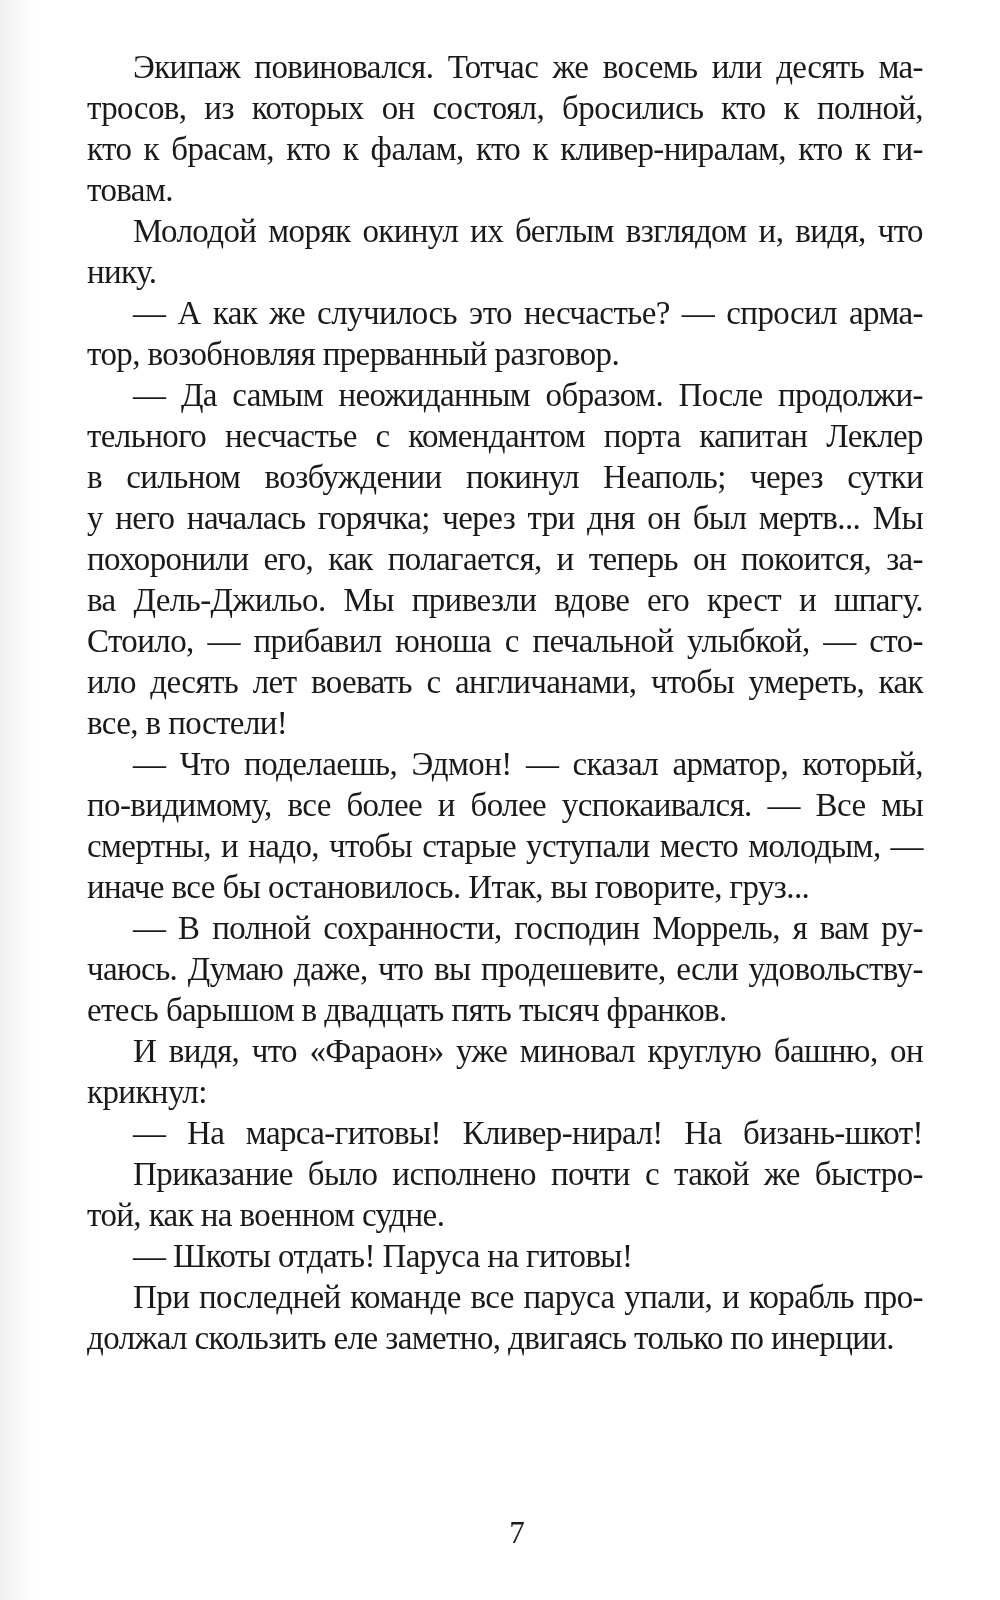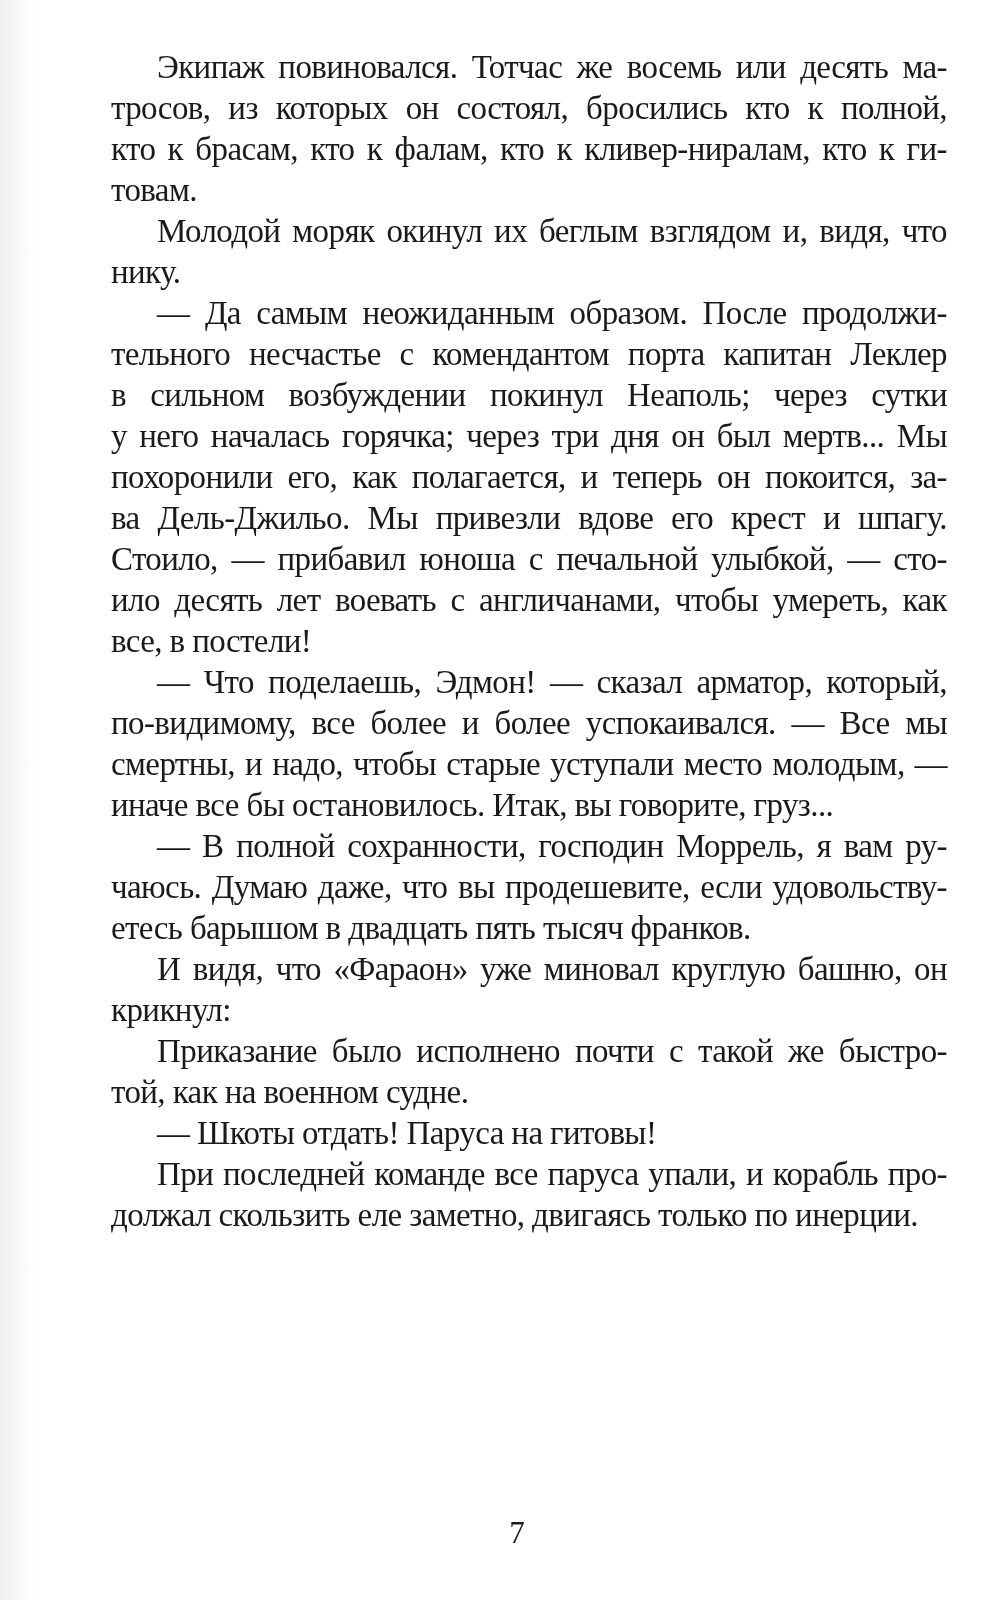--- a/index.html
+++ b/index.html
@@ -25,21 +25,21 @@
     left: 0;
     top: 0;
     width: 36px;
     height: 100%;
     background: linear-gradient(90deg, #e7e7e7 0%, #f6f6f6 55%, #ffffff 100%);
     opacity: 0.65;
     pointer-events: none;
   }
   .text-block {
     position: absolute;
-    left: 111px;
+    left: 87px;
     top: 47px;
     width: 836px;
     font-size: 33px;
     line-height: 41px;
   }
   .paragraph {
     margin: 0;
   }
   .line {
     text-align: justify;
@@ -74,20 +74,24 @@
         <div class="line first">Экипаж повиновался. Тотчас же восемь или десять ма-</div>
         <div class="line">тросов, из которых он состоял, бросились кто к полной,</div>
         <div class="line">кто к брасам, кто к фалам, кто к кливер-ниралам, кто к ги-</div>
         <div class="line last">товам.</div>
       </div>
       <div class="paragraph">
         <div class="line first">Молодой моряк окинул их беглым взглядом и, видя, что</div>
         <div class="line last">нику.</div>
       </div>
       <div class="paragraph">
+        <div class="line first">— А как же случилось это несчастье? — спросил арма-</div>
+        <div class="line last">тор, возобновляя прерванный разговор.</div>
+      </div>
+      <div class="paragraph">
         <div class="line first">— Да самым неожиданным образом. После продолжи-</div>
         <div class="line">тельного несчастье с комендантом порта капитан Леклер</div>
         <div class="line">в сильном возбуждении покинул Неаполь; через сутки</div>
         <div class="line">у него началась горячка; через три дня он был мертв... Мы</div>
         <div class="line">похоронили его, как полагается, и теперь он покоится, за-</div>
         <div class="line">ва Дель-Джильо. Мы привезли вдове его крест и шпагу.</div>
         <div class="line">Стоило, — прибавил юноша с печальной улыбкой, — сто-</div>
         <div class="line">ило десять лет воевать с англичанами, чтобы умереть, как</div>
         <div class="line last">все, в постели!</div>
       </div>
@@ -100,20 +104,21 @@
       <div class="paragraph">
         <div class="line first">— В полной сохранности, господин Моррель, я вам ру-</div>
         <div class="line">чаюсь. Думаю даже, что вы продешевите, если удовольству-</div>
         <div class="line last">етесь барышом в двадцать пять тысяч франков.</div>
       </div>
       <div class="paragraph">
         <div class="line first">И видя, что «Фараон» уже миновал круглую башню, он</div>
         <div class="line last">крикнул:</div>
       </div>
       <div class="paragraph">
+        <div class="line first">— На марса-гитовы! Кливер-нирал! На бизань-шкот!</div>
       </div>
       <div class="paragraph">
         <div class="line first">Приказание было исполнено почти с такой же быстро-</div>
         <div class="line last">той, как на военном судне.</div>
       </div>
       <div class="paragraph">
         <div class="line first last">— Шкоты отдать! Паруса на гитовы!</div>
       </div>
       <div class="paragraph">
         <div class="line first">При последней команде все паруса упали, и корабль про-</div>

